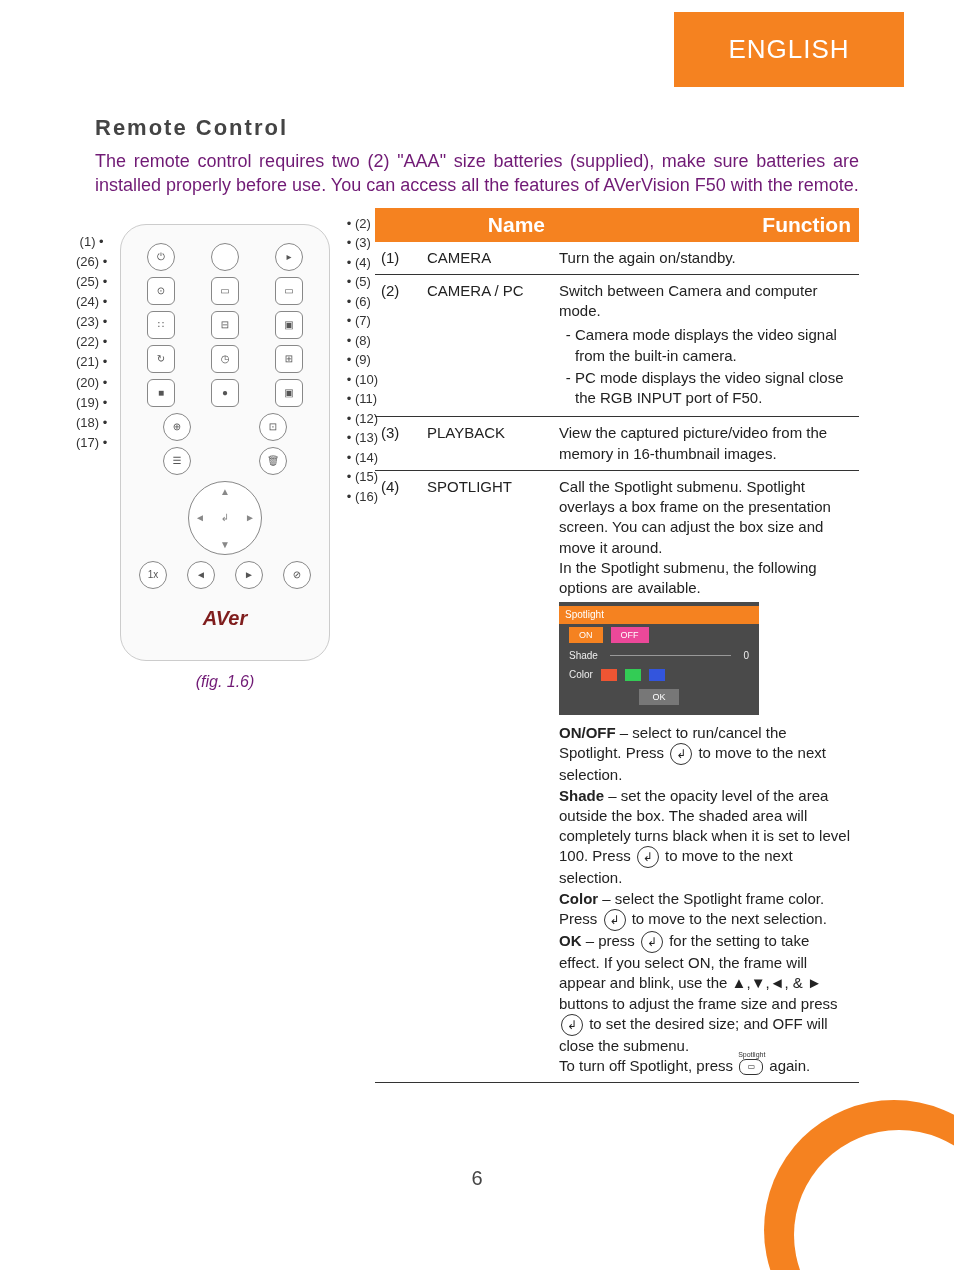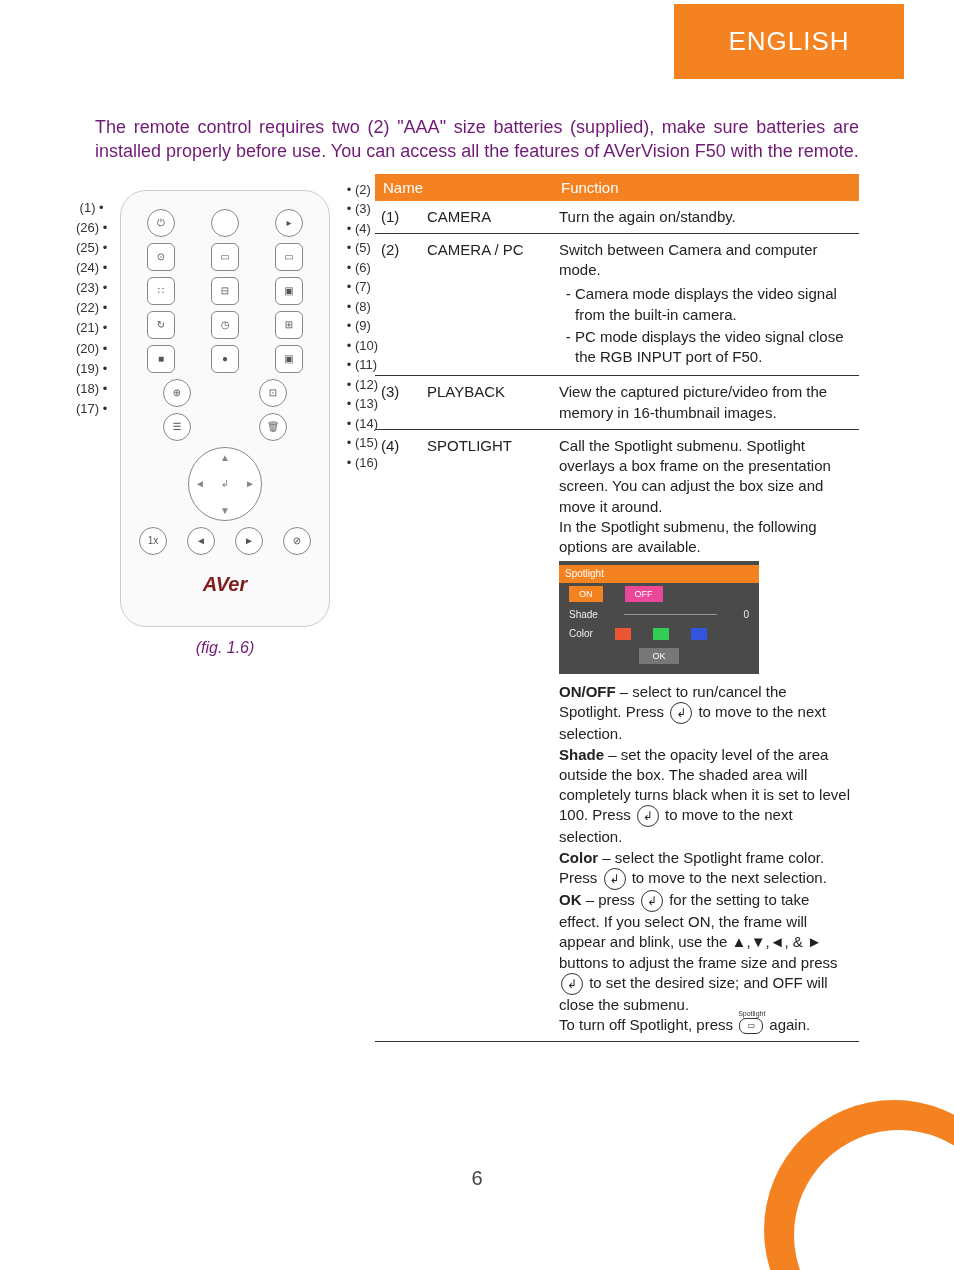--- a/index.html
+++ b/index.html
@@ -1,46 +1,46 @@
 <!DOCTYPE html>
 <html><head>
 <meta charset="utf-8">
 <style>
   html,body{margin:0;padding:0;background:#fff;font-family:Arial,Helvetica,sans-serif;color:#333}
   .page{width:954px;height:1270px;position:relative;box-sizing:border-box}
-  .lang-tab{position:absolute;top:4px;right:50px;width:230px;height:75px;background:#f58220;color:#fff;display:flex;align-items:center;justify-content:center;font-size:26px;letter-spacing:1px}
+  .lang-tab{position:absolute;top:12px;right:50px;width:230px;height:75px;background:#f58220;color:#fff;display:flex;align-items:center;justify-content:center;font-size:26px;letter-spacing:1px}
   .content{position:absolute;top:115px;left:95px;right:95px}
   h2{margin:0 0 8px 0;font-size:22px;letter-spacing:2px;color:#444}
   .intro{font-size:18px;color:#701a75;line-height:1.35;text-align:justify;margin-bottom:10px}
   .layout{display:flex;align-items:flex-start}
   .remote-col{width:260px;flex:0 0 260px;text-align:center}
   .remote-box{width:210px;margin:16px auto 6px;border:1px solid #ccc;border-radius:26px;padding:12px 8px 30px;box-sizing:border-box;position:relative;background:#fafafa}
   .r-row{display:flex;justify-content:space-around;margin:6px 0}
   .r-btn{width:26px;height:26px;border:1px solid #888;border-radius:50%;display:flex;align-items:center;justify-content:center;font-size:10px;color:#555;background:#fff}
   .r-sq{border-radius:6px}
   .dpad{width:72px;height:72px;border:1px solid #888;border-radius:50%;margin:4px auto;display:flex;align-items:center;justify-content:center;font-size:10px;color:#888;position:relative;background:#fff}
   .dpad::before{content:"▲";position:absolute;top:4px}
   .dpad::after{content:"▼";position:absolute;bottom:4px}
   .dpad-l{position:absolute;left:6px}
   .dpad-r{position:absolute;right:6px}
   .brand{margin-top:18px;font-weight:bold;font-style:italic;font-size:20px;color:#7f1d1d}
   .fig-cap{font-style:italic;font-size:16px;margin-top:6px;color:#701a75}
   .callouts-l{position:absolute;left:-44px;top:24px;font-size:13px;color:#333;line-height:1.55}
   .callouts-r{position:absolute;right:-48px;top:6px;font-size:13px;color:#333;line-height:1.5;text-align:left}
   .table-col{flex:1;margin-left:20px}
   table{width:100%;border-collapse:collapse;font-size:15px}
-  thead th{background:#f58220;color:#fff;font-weight:normal;text-align:left;padding:5px 8px;font-size:15px}
+  thead th{background:#f58220;color:#fff;font-weight:bold;text-align:right;padding:5px 8px;font-size:21px}
   tbody td{border-bottom:1px solid #333;padding:6px 6px;vertical-align:top;color:#222;line-height:1.35}
   td.num{width:34px}
   td.name{width:120px;white-space:nowrap}
   ul.sub{margin:4px 0 2px 0;padding-left:16px}
   ul.sub li{margin-bottom:2px;list-style:"- "}
   .menu-shot{width:200px;background:#4a4a4a;color:#eee;font-size:10px;padding:4px 0 10px;margin:4px 0 8px}
   .menu-shot .hdr{background:#f58220;color:#fff;padding:2px 6px;font-size:10px}
-  .menu-shot .row{display:flex;align-items:center;gap:22px;padding:3px 10px}
+  .menu-shot .row{display:flex;align-items:center;gap:8px;padding:3px 10px}
   .pill{font-size:9px;padding:2px 10px;background:#ec4899;color:#fff}
   .pill.on{background:#f58220}
   .sw{width:16px;height:12px;display:inline-block}
   .sw.r{background:#e53}
   .sw.g{background:#3c5}
   .sw.b{background:#35d}
   .menu-shot .okb{margin:4px auto 0;width:40px;text-align:center;background:#777;color:#fff;font-size:9px;padding:2px 0}
   .enter-icon{display:inline-flex;width:20px;height:20px;border:1.6px solid #333;border-radius:50%;align-items:center;justify-content:center;font-size:12px;vertical-align:middle;margin:0 2px}
   .sp-icon{display:inline-flex;width:22px;height:14px;border:1.4px solid #333;border-radius:7px;align-items:center;justify-content:center;font-size:8px;vertical-align:middle;margin:0 2px;position:relative}
   .sp-icon::before{content:"Spotlight";position:absolute;top:-10px;left:-2px;font-size:7px;color:#333}
@@ -51,20 +51,21 @@
   .corner .cut{position:absolute;right:-50px;bottom:-70px;width:210px;height:210px;background:#fff;border-radius:50%}
 </style>
 </head>
 <body>
 
 <div class="page">
 
   <div class="lang-tab">ENGLISH</div>
 
   <div class="content">
+    <h2>Remote Control</h2>
     <div class="intro">The remote control requires two (2) "AAA" size batteries (supplied), make sure batteries are installed properly before use. You can access all the features of AVerVision F50 with the remote.</div>
 
     <div class="layout">
 
       <div class="remote-col">
         <div style="position:relative;display:inline-block">
           <div class="callouts-l" id="cl-left">
               <div>(1) •</div>
               <div>(26) •</div>
               <div>(25) •</div>

